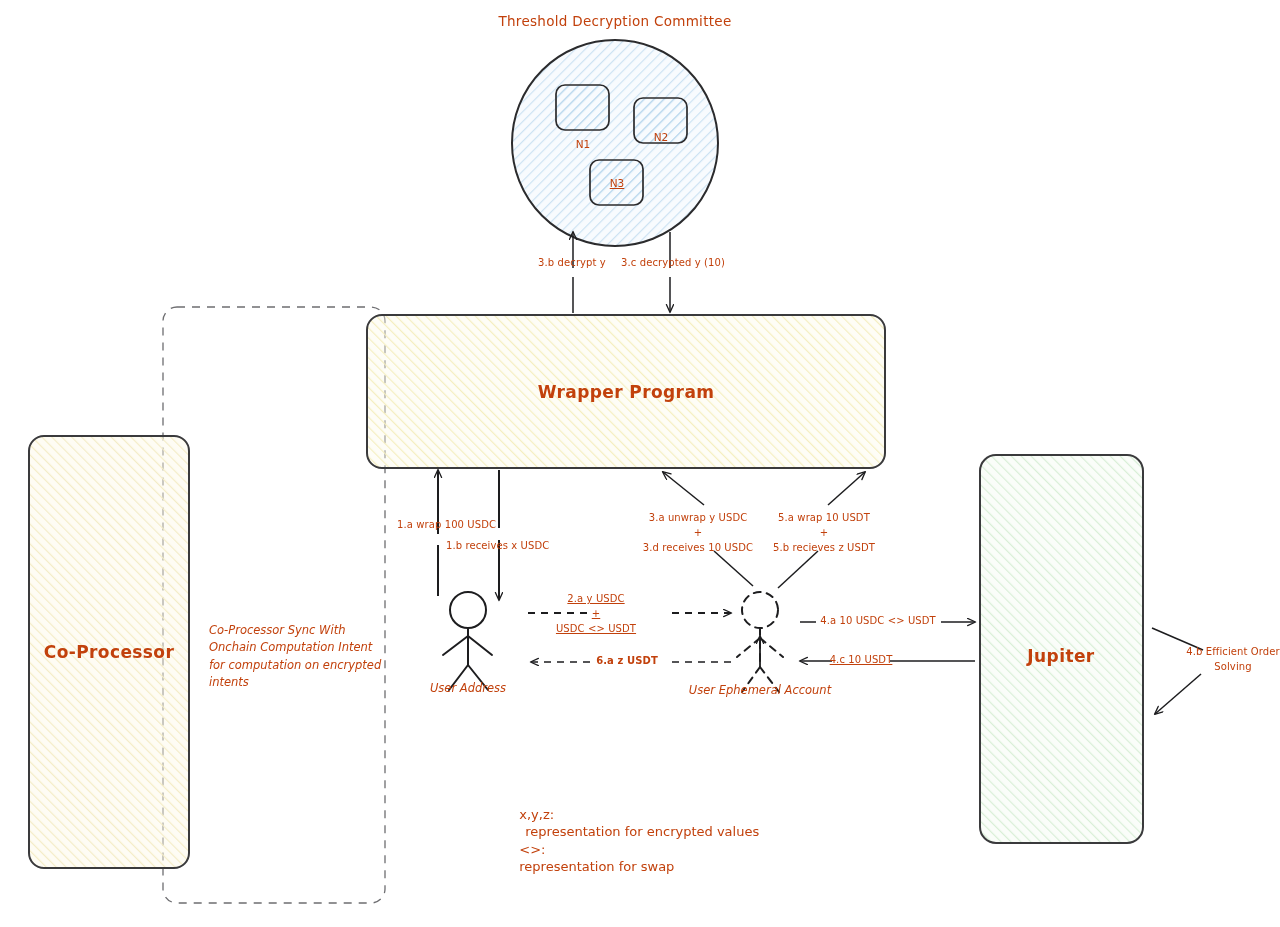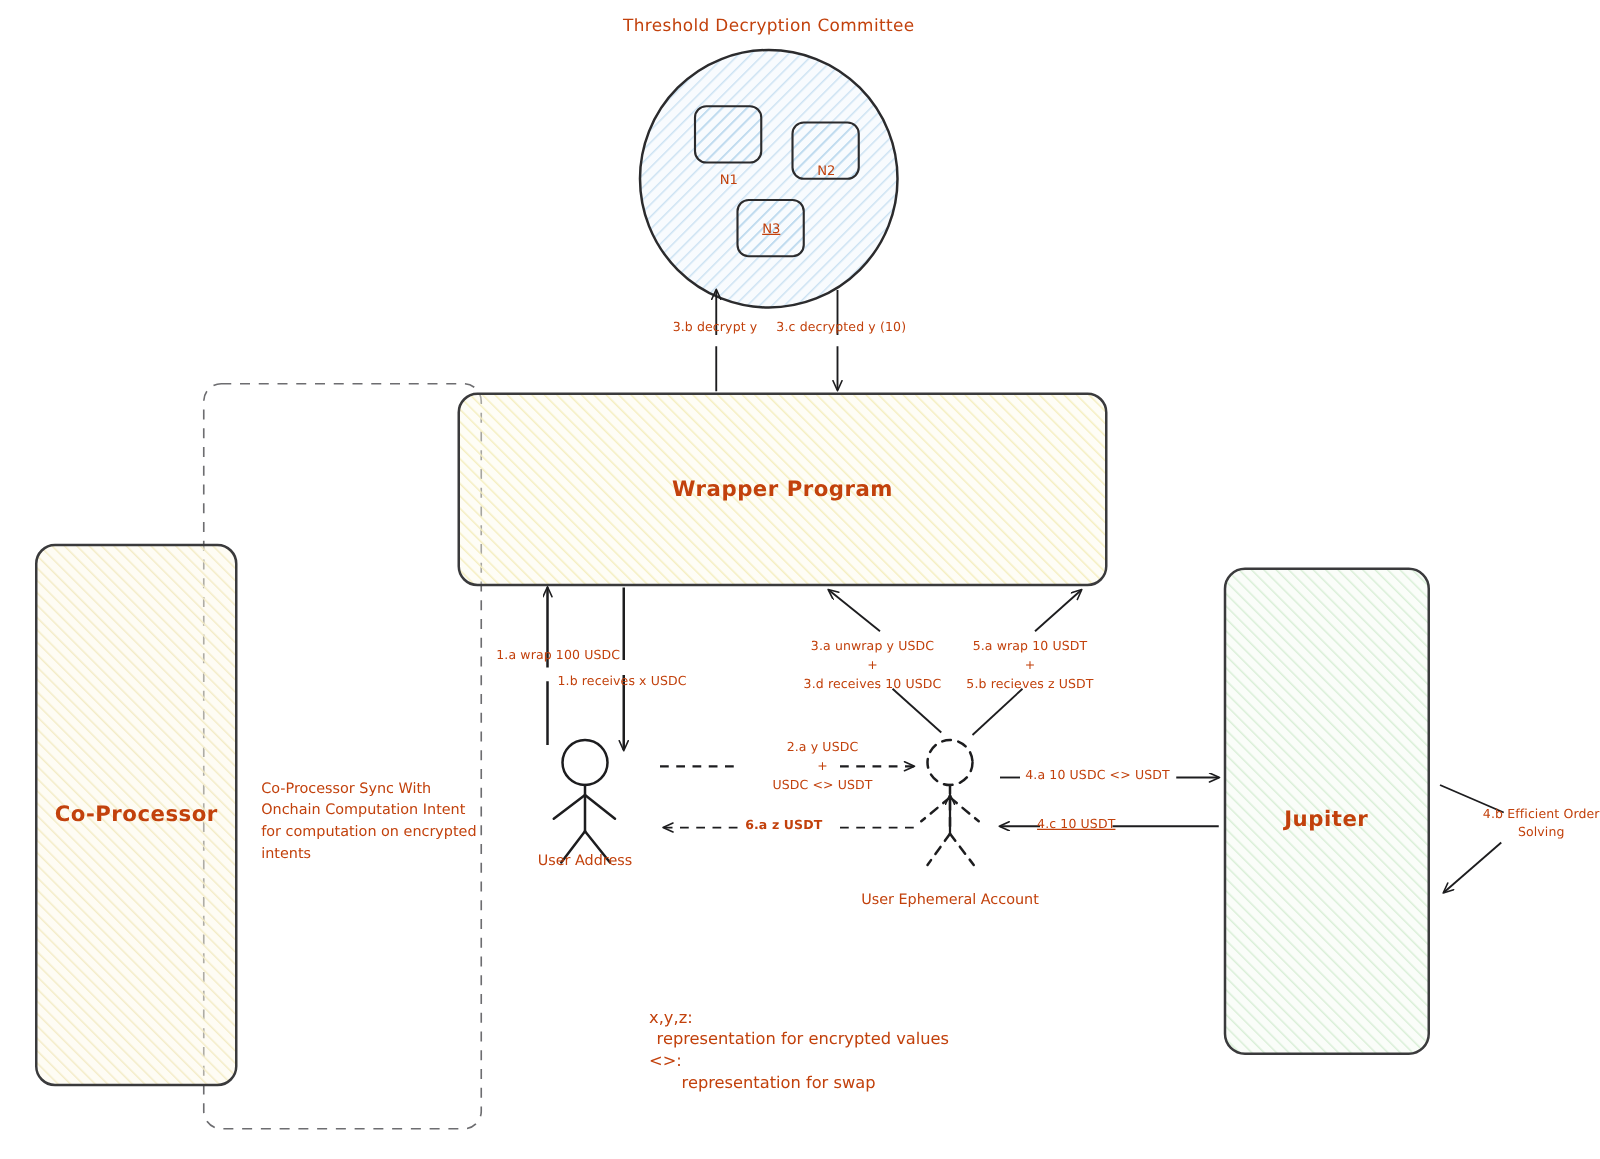--- a/index.html
+++ b/index.html
@@ -29,21 +29,21 @@
     line-height: 1.35;
   }
   .lbl.center { transform: translateX(-50%); text-align: center; }
 
   
   .node-title {
     font-size: 17px;
     font-weight: 600;
     letter-spacing: 0.4px;
   }
-  .small-label { font-size: 11.5px; }
+  .small-label { font-size: 11.5px; font-style: italic; }
   .tiny-label  { font-size: 10.5px; }
   .legend-label { font-size: 13px; }
   .diagram-title { font-size: 13.5px; letter-spacing: 0.3px; }
   .edge-label { font-size: 10px; letter-spacing: 0.1px; }
   .multi { line-height: 1.5; }
 </style>
 </head>
 <body>
 
 <svg id="canvas" viewBox="0 0 1280 927" xmlns="http://www.w3.org/2000/svg">
@@ -194,34 +194,34 @@
 <div class="lbl edge-label" style="left:373px; top:518px;margin-left:24px;">1.a wrap 100 USDC</div>
 <div class="lbl edge-label" style="left:446px; top:539px;">1.b receives x USDC</div>
 
 <div class="lbl center edge-label multi" style="left:698px; top:510px;">3.a unwrap y USDC
 +
 3.d receives 10 USDC</div>
 <div class="lbl center edge-label multi" style="left:824px; top:510px;">5.a wrap 10 USDT
 +
 5.b recieves z USDT</div>
 
-<div class="lbl center edge-label multi" style="left:658px; top:591px;">2.a y USDC
+<div class="lbl center edge-label multi" style="left:596px; top:591px;text-decoration:underline;">2.a y USDC
 +
 USDC &lt;&gt; USDT</div>
 <div class="lbl center edge-label" style="left:627px; top:654px;font-weight:bold;">6.a z USDT</div>
 
 <div class="lbl center edge-label" style="left:878px; top:614px;">4.a 10 USDC &lt;&gt; USDT</div>
 <div class="lbl center edge-label" style="left:861px; top:653px;text-decoration:underline;">4.c 10 USDT</div>
 
 <div class="lbl center edge-label multi" style="left:1233px; top:644px; width:108px;">4.b Efficient Order
 Solving</div>
 
 <div class="lbl center small-label" style="left:468px; top:681px;">User Address</div>
-<div class="lbl center small-label" style="left:760px; top:712px;">User Ephemeral Account</div>
+<div class="lbl center small-label" style="left:760px; top:683px;">User Ephemeral Account</div>
 
 <div class="lbl legend-label" style="left:511px; top:788px;">
   <span>x,y,z:</span>
   <span style="margin-left:6px;">representation for encrypted values</span>
 </div>
 <div class="lbl legend-label" style="left:511px; top:823px;">
   <span>&lt;&gt;:</span>
-  <span style="margin-left:26px;">representation for swap</span>
+  <span style="">representation for swap</span>
 </div>
 
 </body></html>

